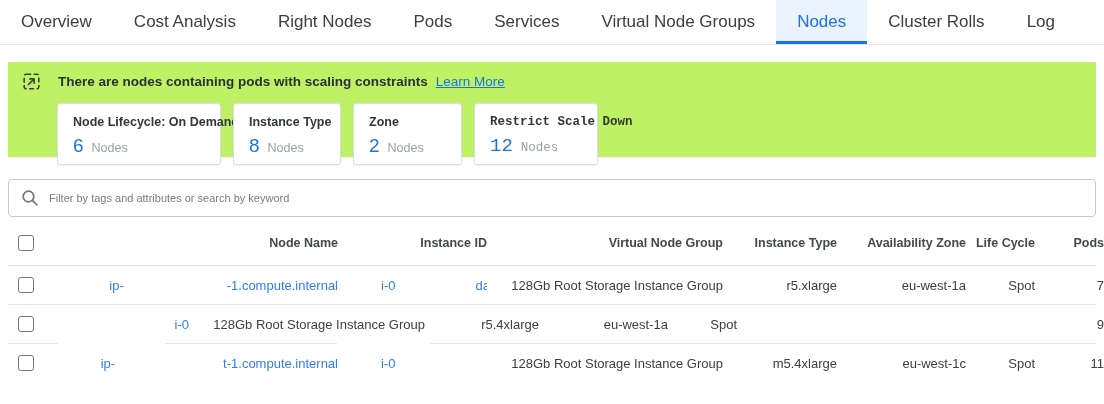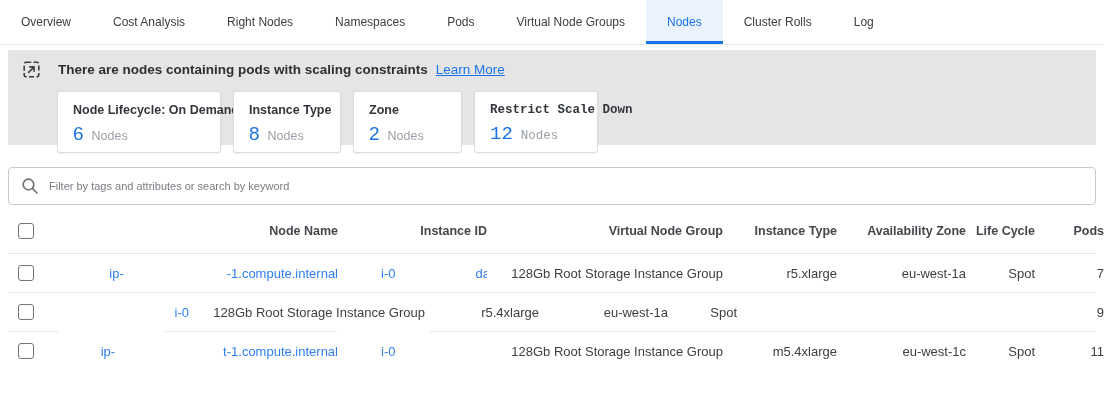--- a/index.html
+++ b/index.html
@@ -2,26 +2,26 @@
 <html><head>
 <meta charset="utf-8">
 <style>
   * { box-sizing: border-box; margin: 0; padding: 0; }
   html, body { width: 1104px; height: 404px; overflow: hidden; background: #fff;
     font-family: "Liberation Sans", "DejaVu Sans", sans-serif; }
 
   
   .tabbar { display: flex; align-items: stretch; height: 45px; background: #fff;
     border-bottom: 1px solid #e4e6e8; }
-  .tab { display: flex; align-items: center; padding: 0 21px; font-size: 12px;
+  .tab { display: flex; align-items: center; padding: 0 21px; font-size: 17px;
     color: #3c4043; cursor: pointer; border-bottom: 3px solid transparent; padding-top: 3px; }
   .tab.active { color: #1a73e8; background: #e9f2fd; border-bottom-color: #1a73e8; font-weight: 400; }
 
   
-  .banner { margin: 5px 8px 0 8px; height: 95px; background: #e5e5e5; }
+  .banner { margin: 17px 8px 0 8px; height: 95px; background: #bef264; }
   .banner-head { display: flex; align-items: center; padding: 11px 0 0 15px; }
   .banner-icon { width: 17px; height: 17px; flex: 0 0 auto; }
   .banner-msg { margin-left: 18px; font-size: 13.5px; font-weight: 700; color: #2d3033; }
   .banner-link { margin-left: 8px; font-size: 13.5px; color: #1a73e8;
     text-decoration: underline; cursor: pointer; }
   .cards { display: flex; gap: 12px; margin: 13px 0 0 49px; }
   .card { background: #fff; border: 1px solid #d9dee3; border-radius: 3px;
     box-shadow: 0 1px 2px rgba(0,0,0,.06); height: 62px; padding: 11px 15px 0 15px; }
   .card-title { font-size: 12.5px; font-weight: 700; color: #33373b; white-space: nowrap; }
   .card-line { display: flex; align-items: baseline; gap: 8px; margin-top: 6px; }
@@ -60,22 +60,22 @@
   .seg2 { left: 157px; width: 172px; }
   .seg3 { left: 422px; right: 0; }
 </style>
 </head>
 <body>
 
 <div class="tabbar">
   <div class="tab">Overview</div>
   <div class="tab">Cost Analysis</div>
   <div class="tab">Right Nodes</div>
-  <div class="tab">Namespaces</div>
   <div class="tab">Pods</div>
+  <div class="tab">Services</div>
   <div class="tab">Virtual Node Groups</div>
   <div class="tab active">Nodes</div>
   <div class="tab">Cluster Rolls</div>
   <div class="tab">Log</div>
 </div>
 
 <div class="banner">
   <div class="banner-head">
     <svg class="banner-icon" viewBox="0 0 17 17">
       <rect x="1.2" y="1.2" width="14.6" height="14.6" rx="2" fill="none" stroke="#3c4043" stroke-width="1.6" stroke-dasharray="5 2.4"></rect>

